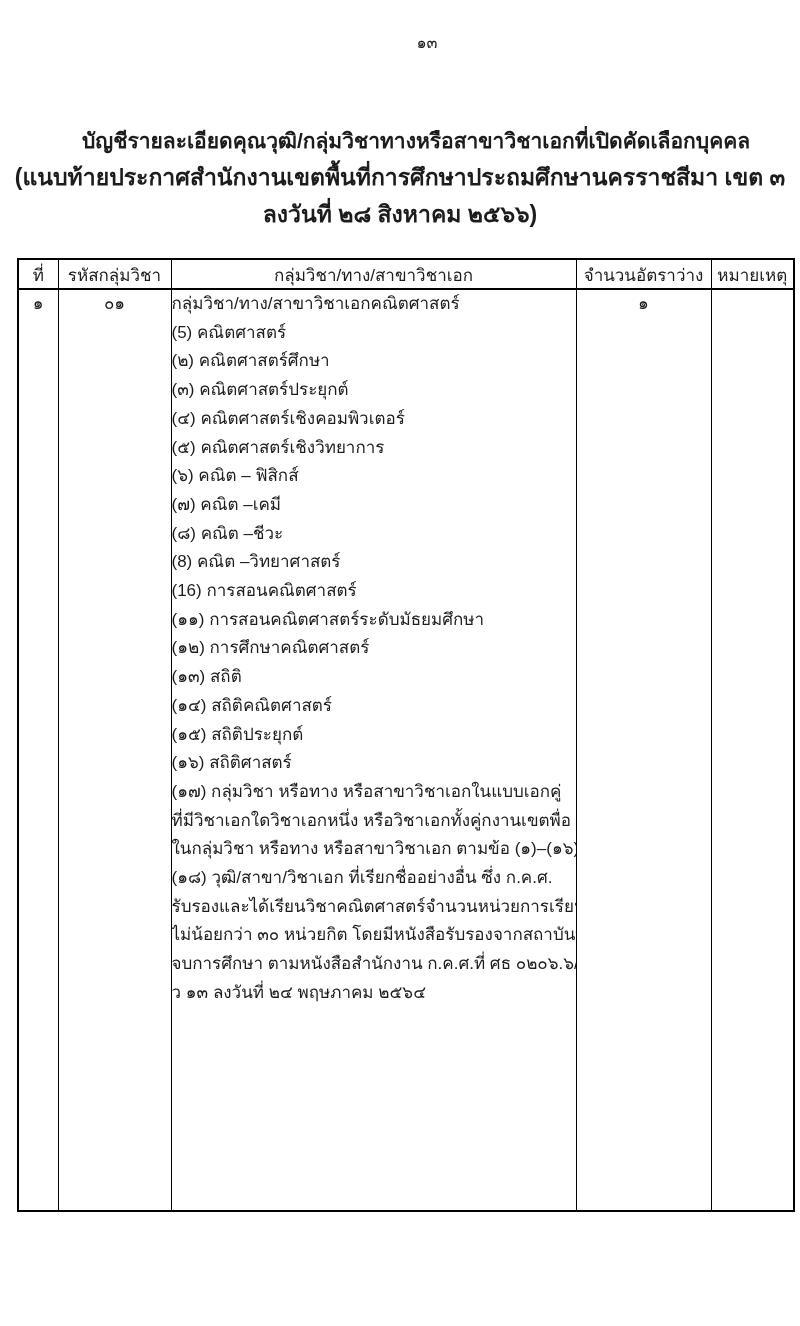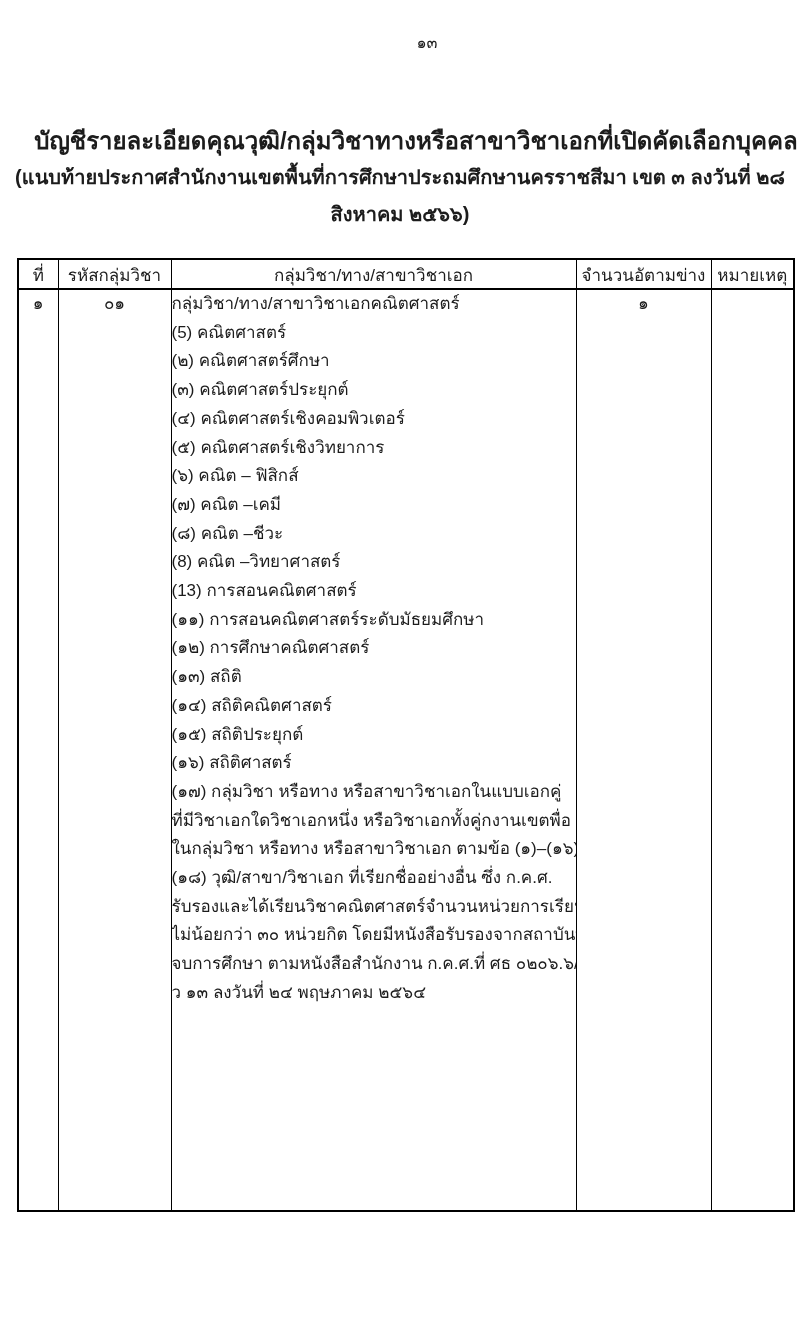--- a/index.html
+++ b/index.html
@@ -22,22 +22,22 @@
     padding-left: 27px;
   }
   .title-block {
     position: absolute;
     top: 122px;
     left: 0;
     width: 100%;
     text-align: center;
     font-weight: bold;
   }
-  .title-line-1, .title-line-2 { font-size: 24px; line-height: 37px; padding-left: 32px; }
-  .title-line-3 { font-size: 20px; line-height: 37px; }
+  .title-line-1, .title-line-2 { font-size: 21px; line-height: 37px; padding-left: 32px; }
+  .title-line-3 { font-size: 23px; line-height: 37px; }
 
   table.qual-table {
     position: absolute;
     top: 258px;
     left: 17px;
     width: 776px;
     border-collapse: collapse;
     table-layout: fixed;
     border: 2px solid #000000;
   }
@@ -86,40 +86,40 @@
       <col style="width:113px">
       <col style="width:405px">
       <col style="width:135px">
       <col style="width:83px">
     </colgroup>
     <thead>
       <tr>
         <th>ที่</th>
         <th>รหัสกลุ่มวิชา</th>
         <th>กลุ่มวิชา/ทาง/สาขาวิชาเอก</th>
-        <th>จำนวนอัตามข่าง</th>
+        <th>จำนวนอัตราว่าง</th>
         <th>หมายเหตุ</th>
       </tr>
     </thead>
     <tbody>
       <tr>
         <td class="cell-center">๑</td>
         <td class="cell-center">๐๑</td>
         <td class="cell-subject">
           <div class="line"><span>กลุ่มวิชา/ทาง/สาขาวิชาเอก</span><span class="bold">คณิตศาสตร์</span></div>
           <div class="line">(5) คณิตศาสตร์</div>
           <div class="line">(๒) คณิตศาสตร์ศึกษา</div>
           <div class="line">(๓) คณิตศาสตร์ประยุกต์</div>
           <div class="line">(๔) คณิตศาสตร์เชิงคอมพิวเตอร์</div>
           <div class="line">(๕) คณิตศาสตร์เชิงวิทยาการ</div>
           <div class="line">(๖) คณิต – ฟิสิกส์</div>
           <div class="line">(๗) คณิต –เคมี</div>
           <div class="line">(๘) คณิต –ชีวะ</div>
           <div class="line">(8) คณิต –วิทยาศาสตร์</div>
-          <div class="line">(13) การสอนคณิตศาสตร์</div>
+          <div class="line">(16) การสอนคณิตศาสตร์</div>
           <div class="line">(๑๑) การสอนคณิตศาสตร์ระดับมัธยมศึกษา</div>
           <div class="line">(๑๒) การศึกษาคณิตศาสตร์</div>
           <div class="line">(๑๓) สถิติ</div>
           <div class="line">(๑๔) สถิติคณิตศาสตร์</div>
           <div class="line">(๑๕) สถิติประยุกต์</div>
           <div class="line">(๑๖) สถิติศาสตร์</div>
           <div class="line">(๑๗) กลุ่มวิชา หรือทาง หรือสาขาวิชาเอกในแบบเอกคู่</div>
           <div class="line">ที่มีวิชาเอกใดวิชาเอกหนึ่ง หรือวิชาเอกทั้งคู่กงานเขตพื่อ</div>
           <div class="line">ในกลุ่มวิชา หรือทาง หรือสาขาวิชาเอก ตามข้อ (๑)–(๑๖)</div>
           <div class="line">(๑๘) วุฒิ/สาขา/วิชาเอก ที่เรียกชื่ออย่างอื่น ซึ่ง ก.ค.ศ.</div>

